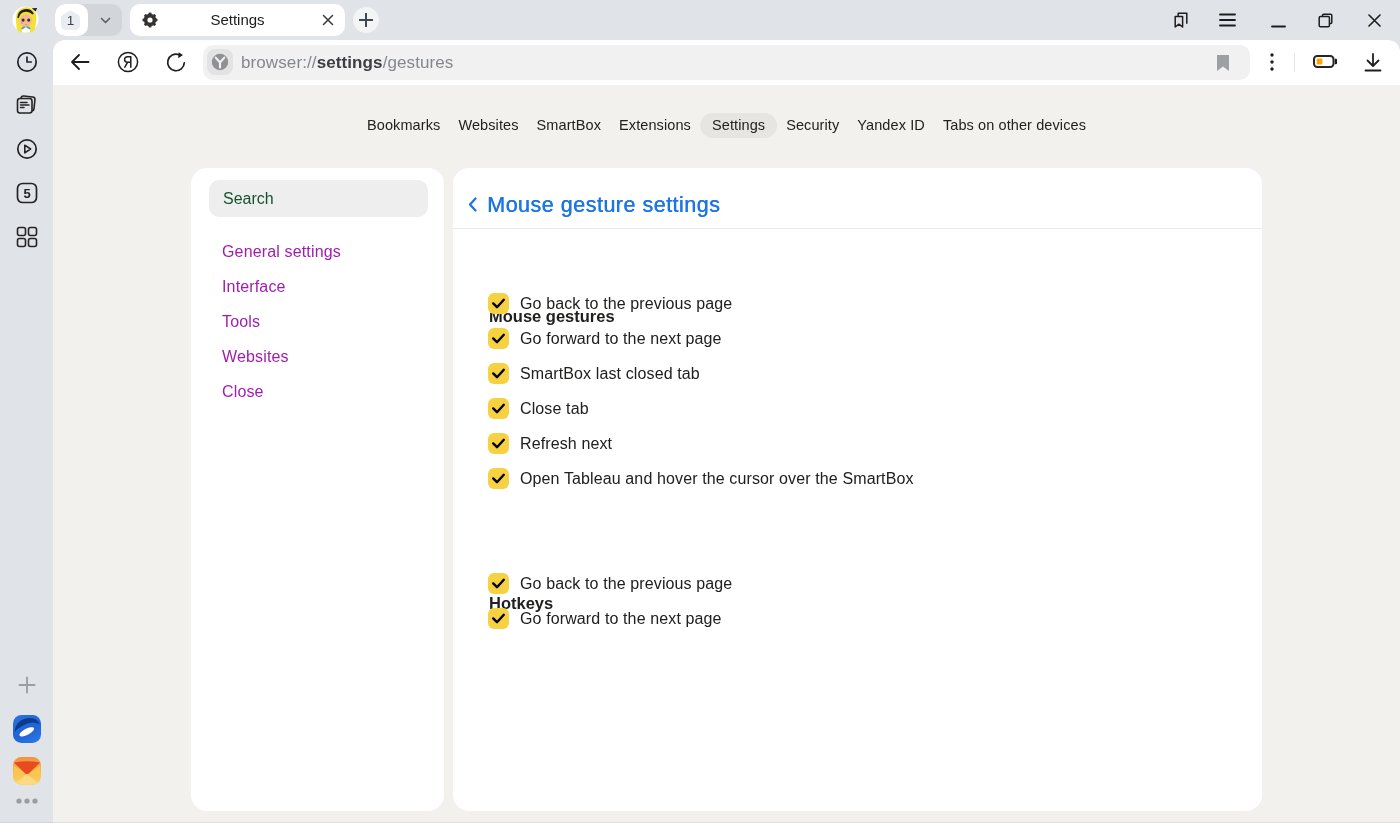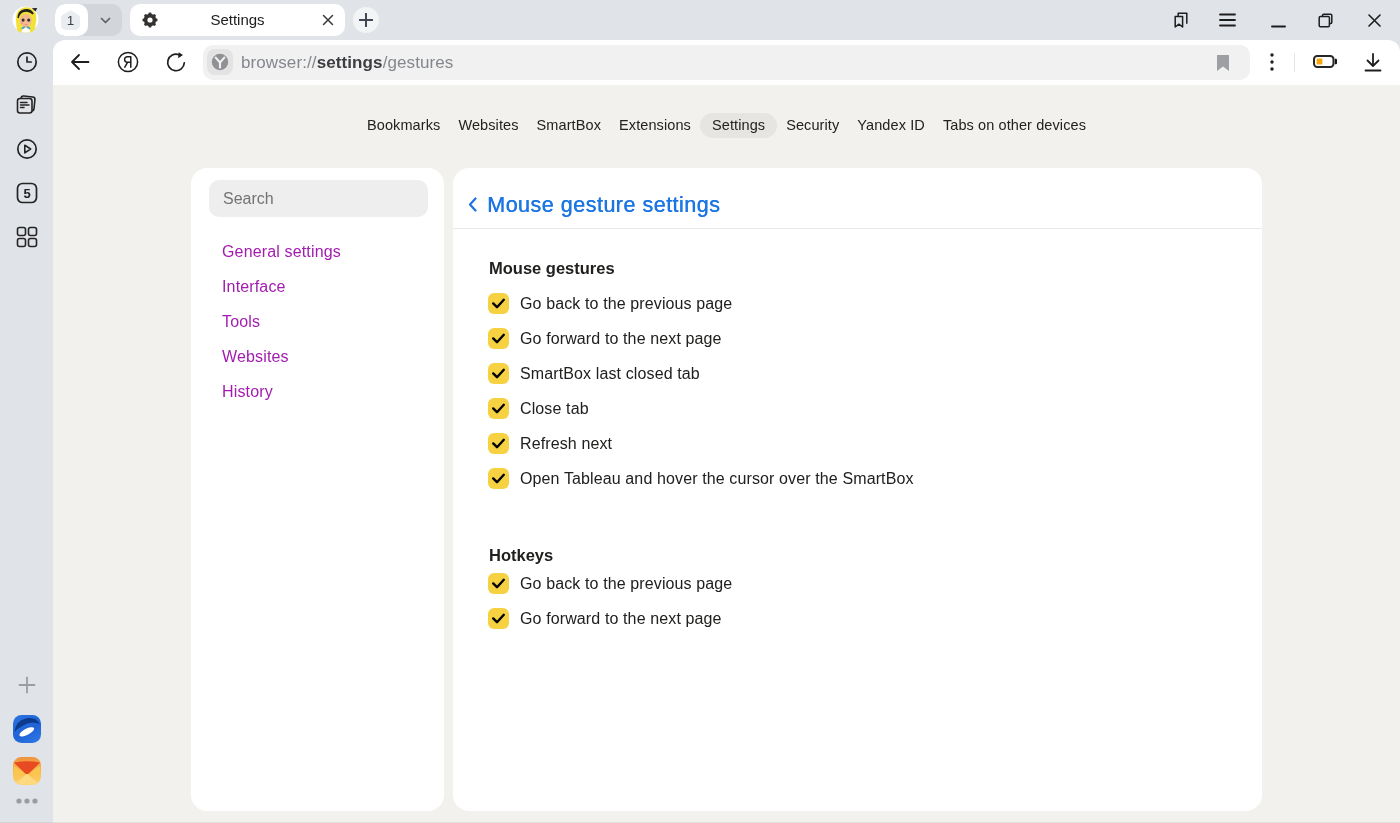--- a/index.html
+++ b/index.html
@@ -20,26 +20,26 @@
 #urlbar { position:absolute; left:150px; top:5px; width:1047px; height:35px; background:#f1f1f1; border-radius:10px; }
 #favicon { position:absolute; left:4px; top:4px; width:26px; height:26px; background:#e3e3e3; border-radius:8px; }
 #urltext { position:absolute; left:38px; top:0; line-height:35px; font-size:17px; color:#84878c; letter-spacing:0.1px; }
 #urltext b { color:#3c3e41; font-weight:700; }
 
 #nav { position:absolute; left:0; top:28px; width:1347px; height:26px; text-align:center; font-size:14.5px; color:#23221f; white-space:nowrap; }
 #nav span { display:inline-block; line-height:25px; margin:0 9px; letter-spacing:0.1px; }
 #nav .sel { background:#e6e5e2; border-radius:12.5px; padding:0 12px; margin:0 0; }
 #leftpanel { position:absolute; left:138px; top:83px; width:253px; height:643px; background:#ffffff; border-radius:16px; }
 #rightpanel { position:absolute; left:400px; top:83px; width:809px; height:643px; background:#ffffff; border-radius:16px; }
-#search { position:absolute; left:18px; top:12px; width:219px; height:37px; background:#eeeeee; border-radius:10px; color:#737373; font-size:16px; line-height:37px; padding-left:14px; }
+#search { position:absolute; left:18px; top:12px; width:219px; height:37px; background:#eeeeee; border-radius:10px; color:#14532d; font-size:16px; line-height:37px; padding-left:14px; }
 .menuitem { position:absolute; left:31px; font-size:16px; letter-spacing:0.15px; color:#a21caf; }
 #ph { position:absolute; left:15px; top:0; height:60px; line-height:58px; font-size:21.5px; color:#1c76e3; font-weight:400; text-shadow:0.5px 0 0 #1c76e3; letter-spacing:0.5px;margin-top:8px; }
 #ph .chev { display:inline-block; margin-right:10px; }
 #pdiv { position:absolute; left:0px; top:60px; width:809px; height:1px; background:#e9e9e9; }
-.sect { position:absolute; left:36px; font-size:16.5px; font-weight:700; color:#21201f; }
+.sect { position:absolute; left:36px; font-size:16.5px; font-weight:700; color:#21201f;margin-top:48px; }
 .row { position:absolute; left:35px; height:21px; }
 .row .cb { position:absolute; left:0; top:0; width:21px; height:21px; background:#f6d243; border-radius:6px; }
 .row .lbl { position:absolute; left:32px; top:0px; line-height:21px; font-size:16px; letter-spacing:0.12px; color:#21201f; white-space:nowrap; }
 svg { display:block; }
 </style>
 </head>
 <body>
 <div id="titlebar">
   <div id="avatar">
     <svg width="36" height="36" viewBox="0 0 36 36">
@@ -193,21 +193,21 @@
     </svg>
 </div>
 <div id="content">
   <div id="nav"><span>Bookmarks</span><span>Websites</span><span>SmartBox</span><span>Extensions</span><span class="sel">Settings</span><span>Security</span><span>Yandex&nbsp;ID</span><span>Tabs&nbsp;on&nbsp;other&nbsp;devices</span></div>
   <div id="leftpanel">
     <div id="search">Search</div>
     <div class="menuitem" style="top:75px">General settings</div>
     <div class="menuitem" style="top:110px">Interface</div>
     <div class="menuitem" style="top:145px">Tools</div>
     <div class="menuitem" style="top:180px">Websites</div>
-    <div class="menuitem" style="top:215px">History</div>
+    <div class="menuitem" style="top:215px">Close</div>
   </div>
   <div id="rightpanel">
     <div id="ph"><span class="chev"><svg width="9" height="15" viewBox="0 0 9 15" style="display:inline">
             <path d="M7.5 1.5 L2 7.5 L7.5 13.5" fill="none" stroke="#1b74e4" stroke-width="2.2" stroke-linecap="round" stroke-linejoin="round"></path>
           </svg></span>Mouse gesture settings</div>
     <div id="pdiv"></div>
     <div class="sect" style="top:91px">Mouse gestures</div>
     <div class="row" style="top:124.5px">
         <div class="cb">
           <svg width="21" height="21" viewBox="0 0 21 21">

